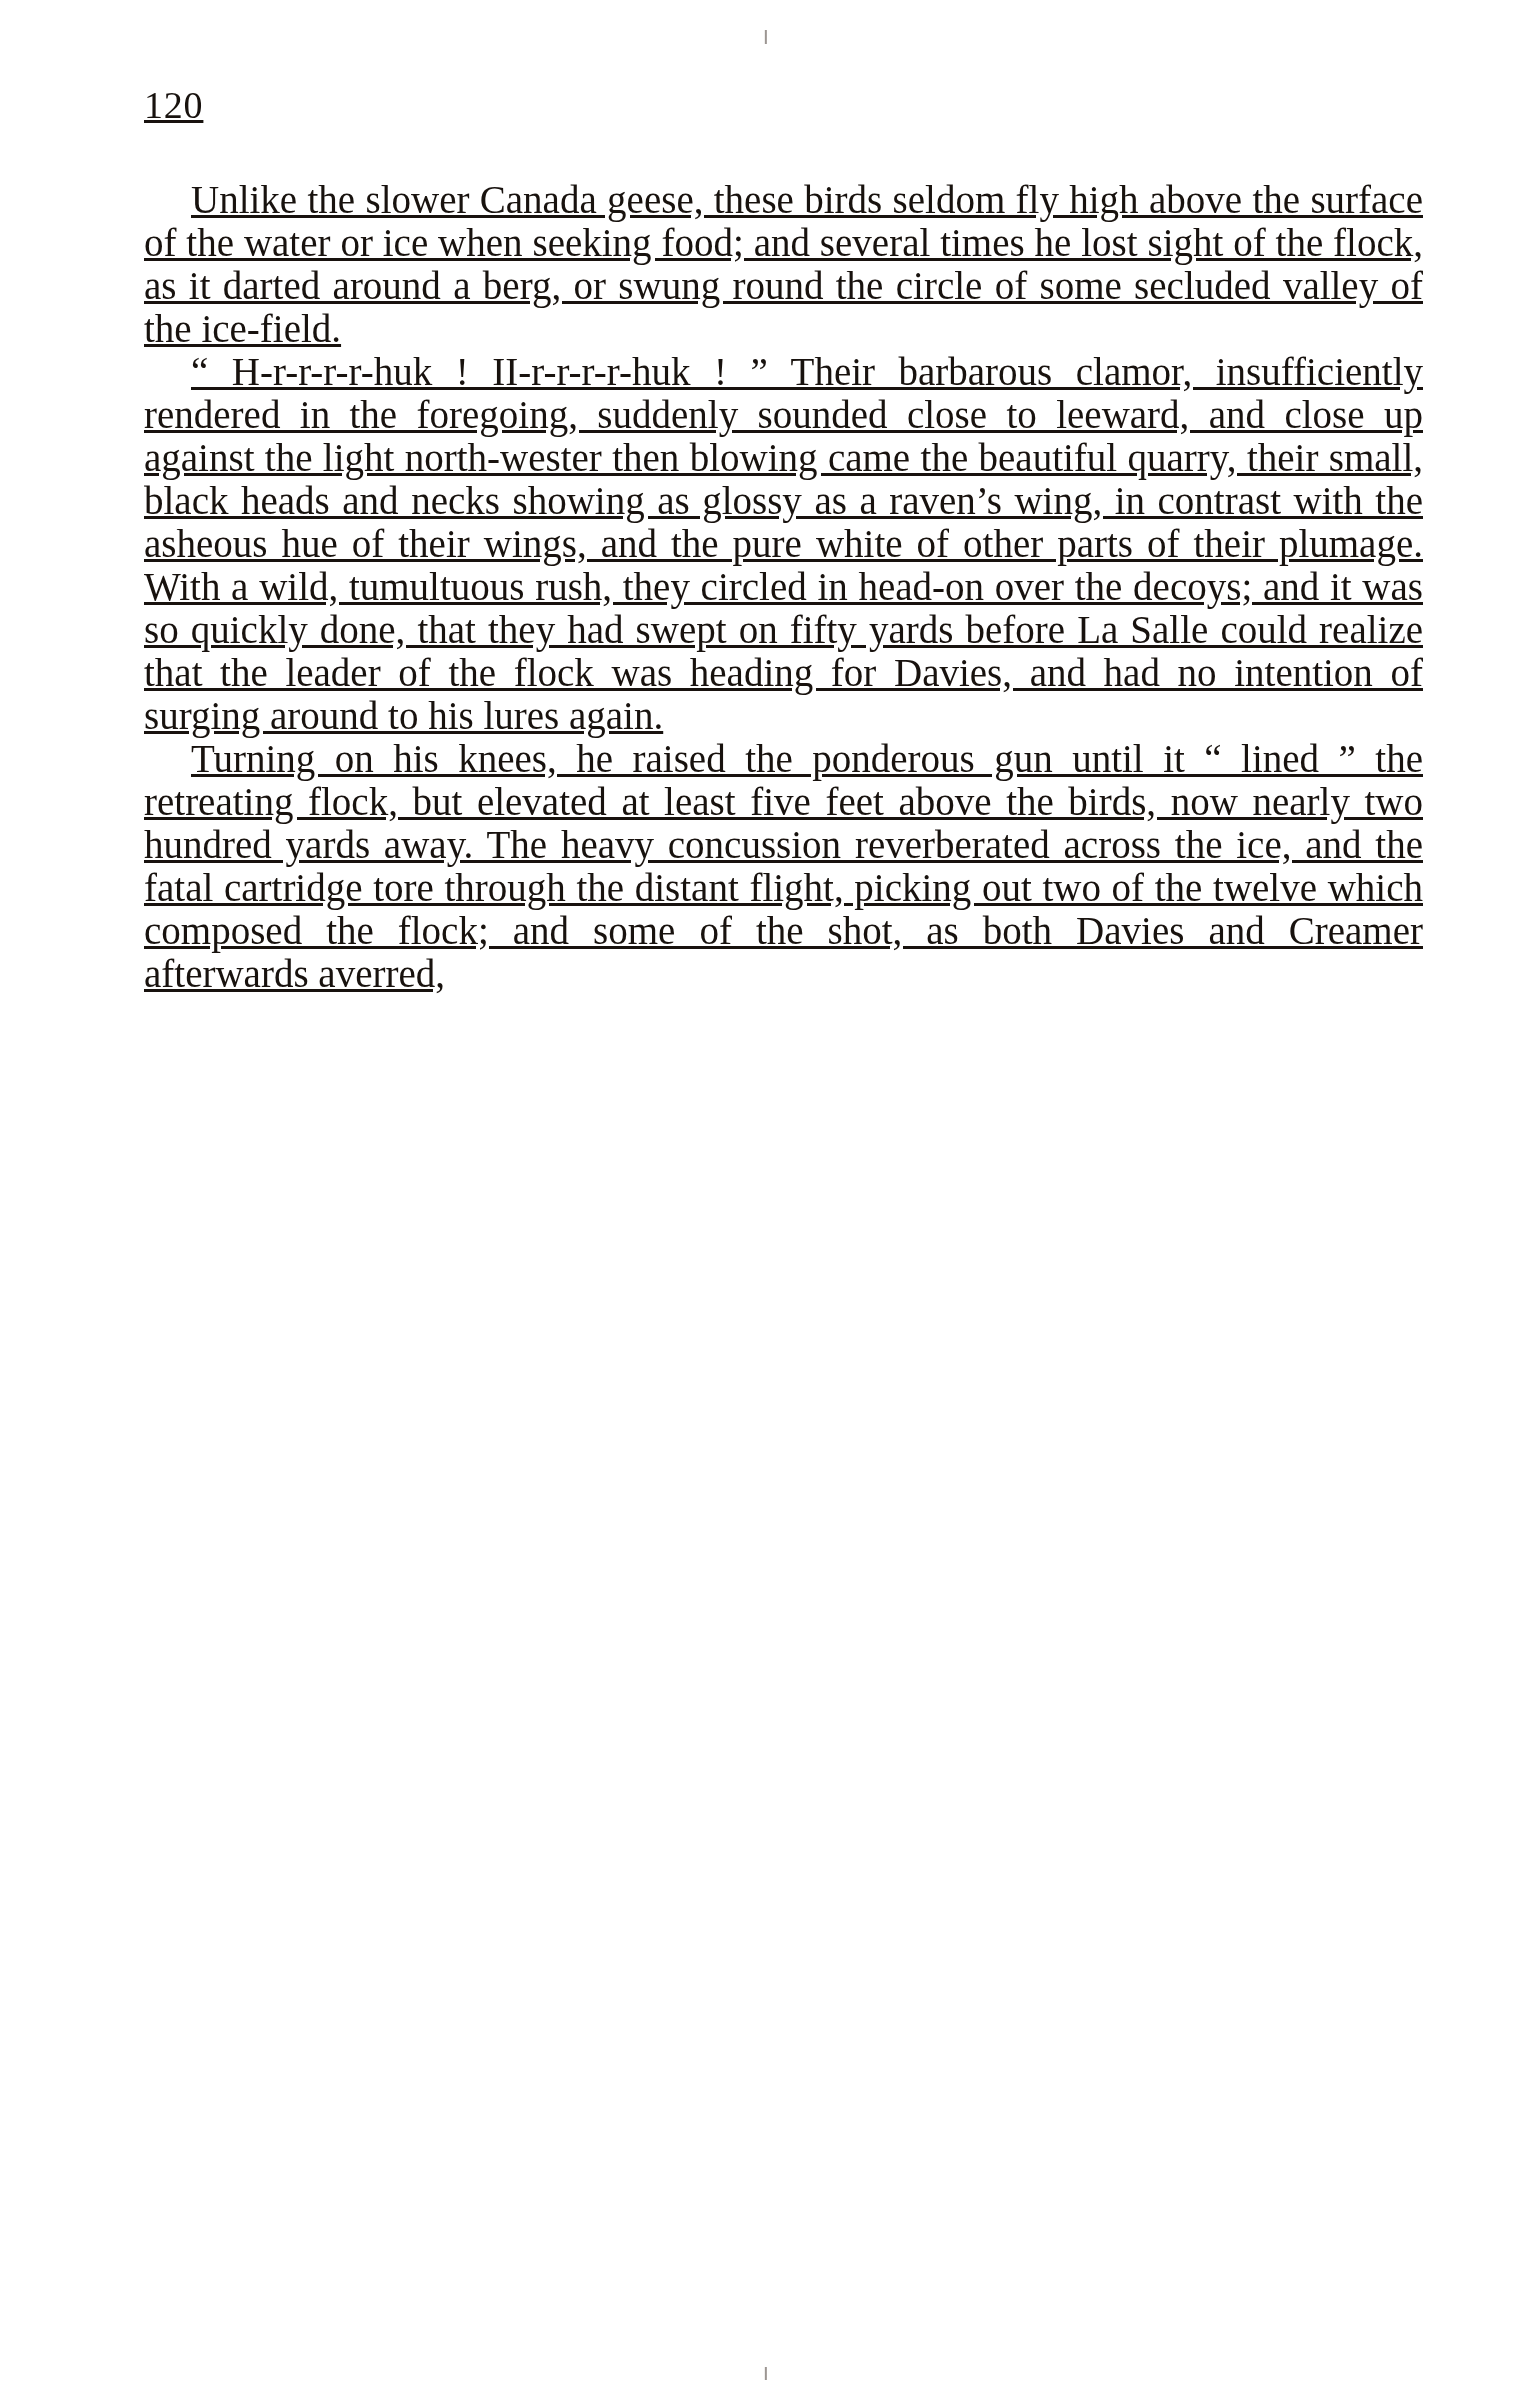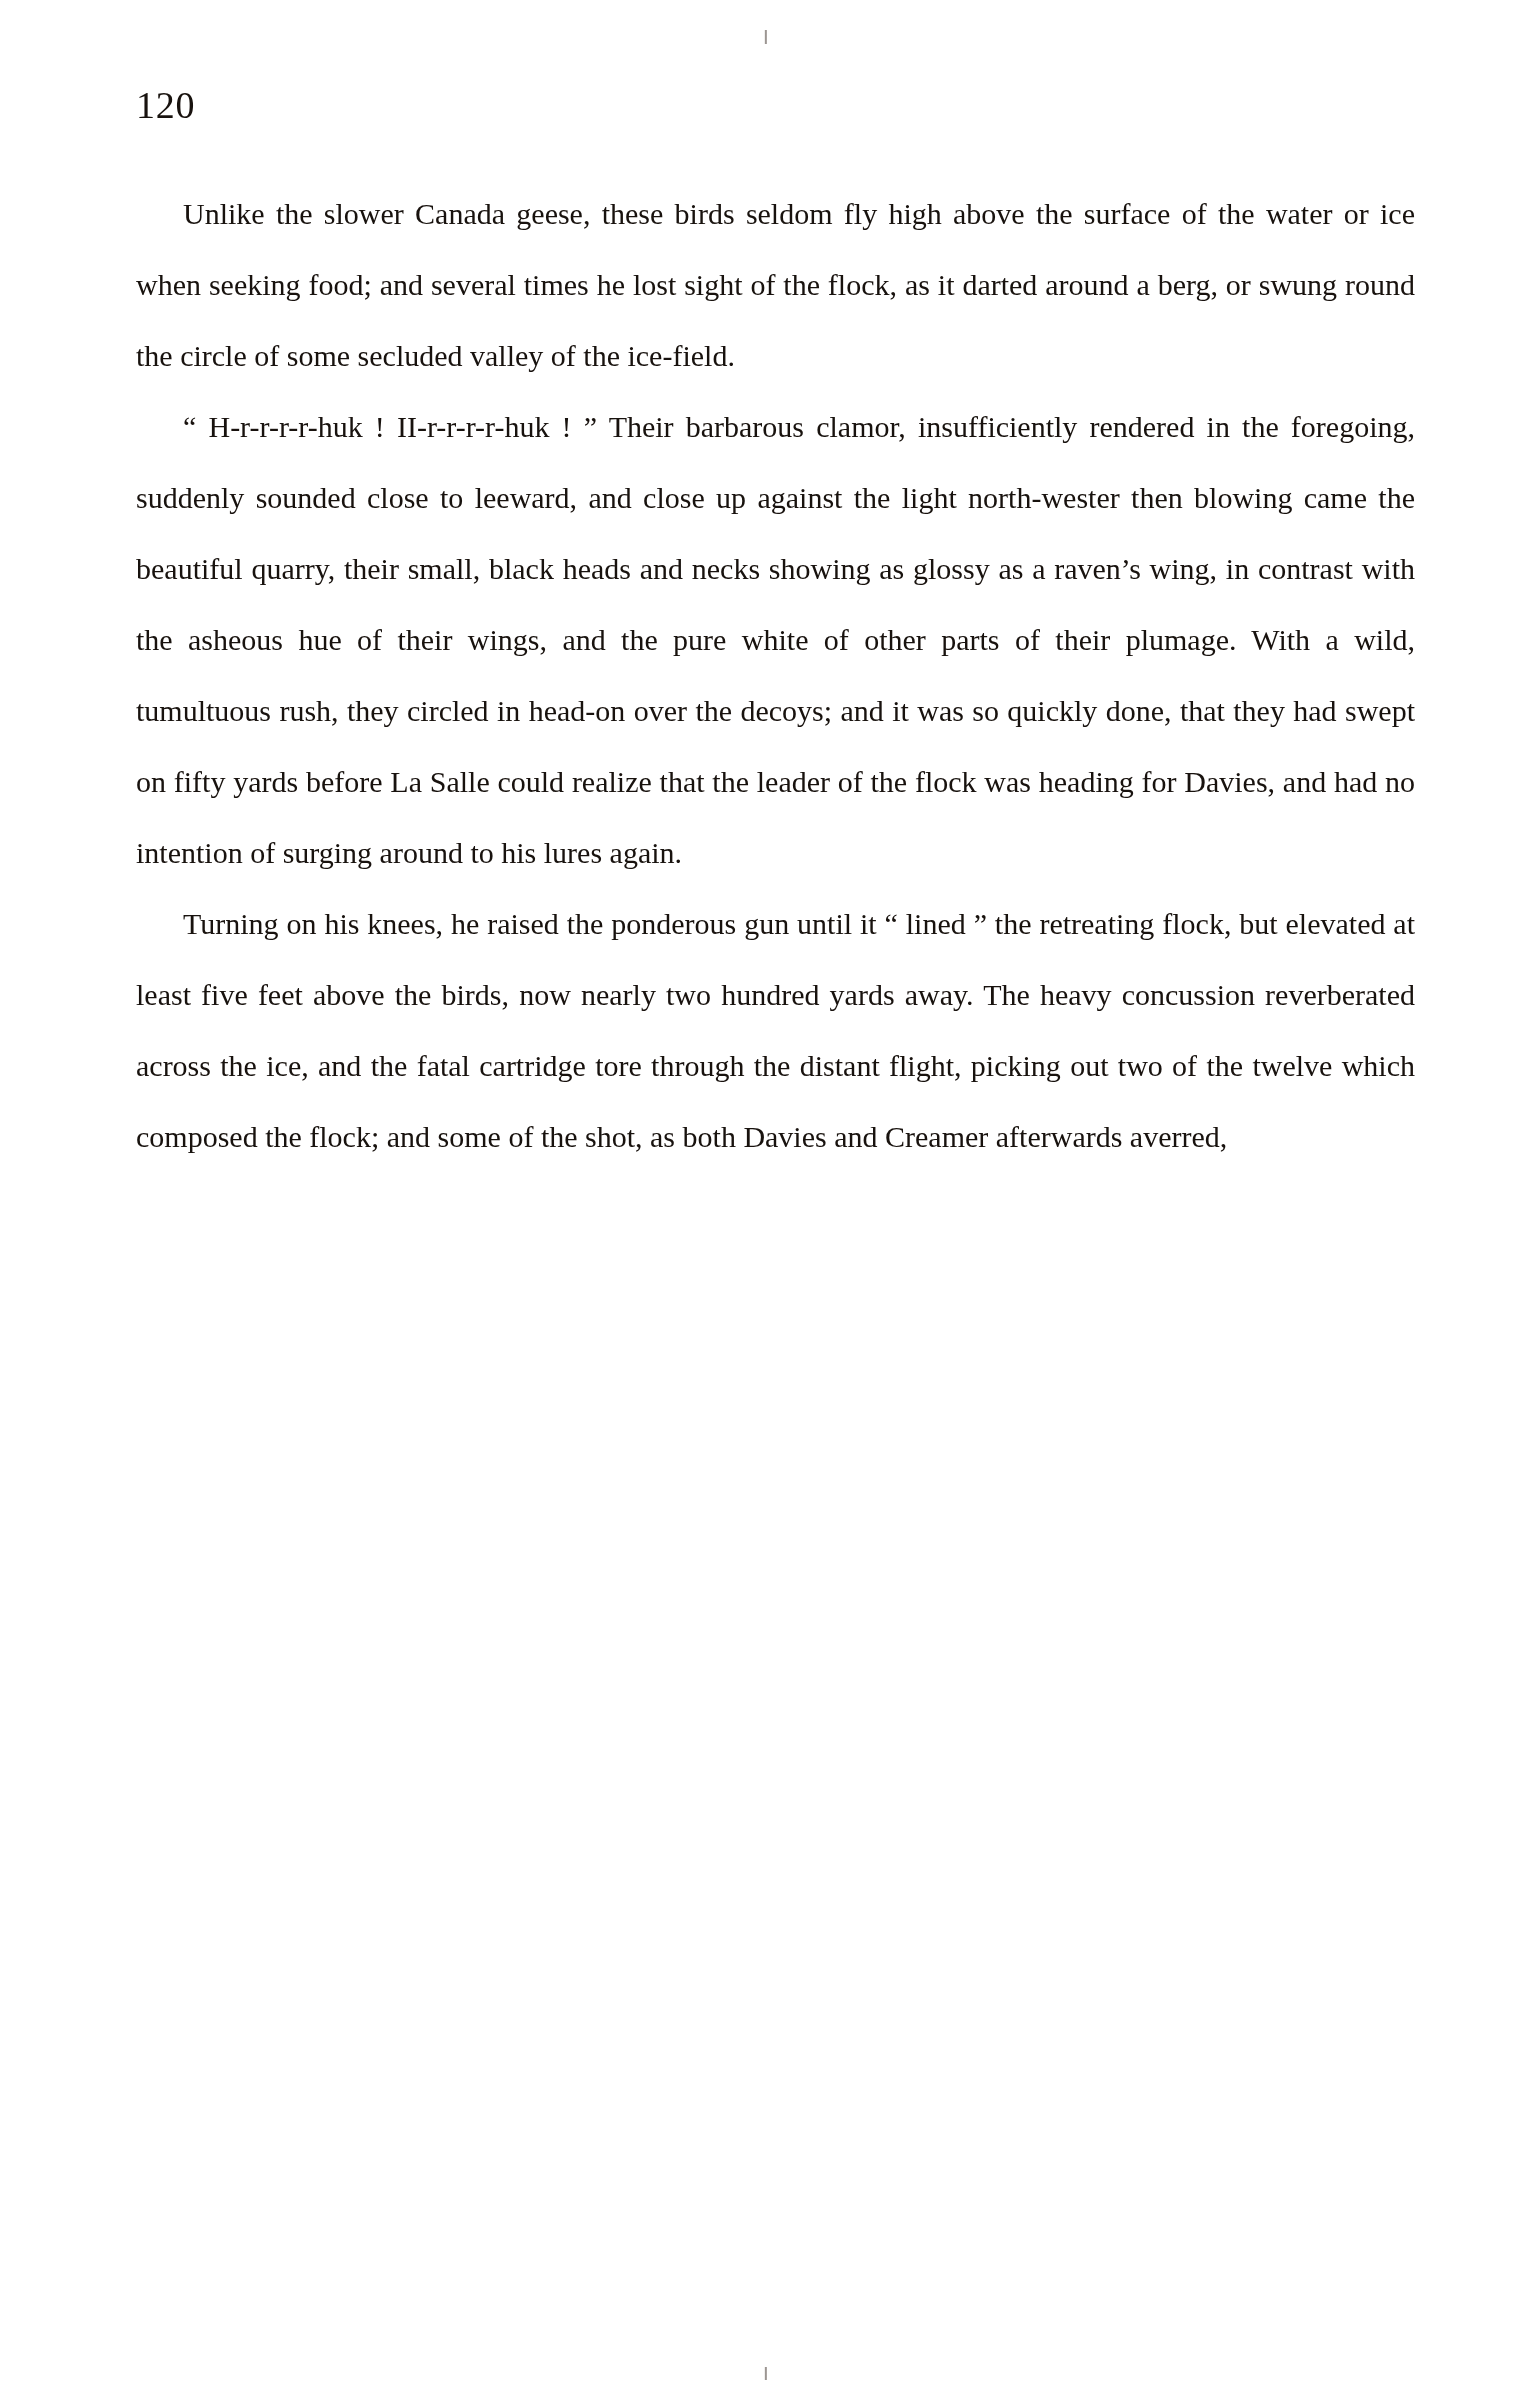--- a/index.html
+++ b/index.html
@@ -11,23 +11,24 @@
     position: relative;
     width: 1532px;
     height: 2401px;
     background: #ffffff;
     font-family: "Liberation Serif", serif;
     color: #18120e;
     overflow: hidden;
   }
   .page-inner {
     position: absolute;
-    left: 136px;
+    left: 144px;
     top: 83px;
     width: 1279px;
+    text-decoration: underline;
   }
   .header {
     display: flex;
     align-items: baseline;
     height: 68px;
   }
   .folio {
     font-size: 38px;
     letter-spacing: 0.8px;
     width: 128px;
@@ -35,22 +36,22 @@
   }
   .running-title {
     font-size: 38px;
     font-style: italic;
     letter-spacing: 3.8px;
     font-weight: 500;
     white-space: nowrap;
   }
   .body-text {
     margin-top: 27px;
-    font-size: 30px;
-    line-height: 71px;
+    font-size: 39px;
+    line-height: 43px;
     text-align: justify;
     text-justify: inter-word;
     hyphens: manual;
   }
   .body-text p {
     margin: 0;
     text-indent: 47px;
   }
   .body-text p:last-child {
     

